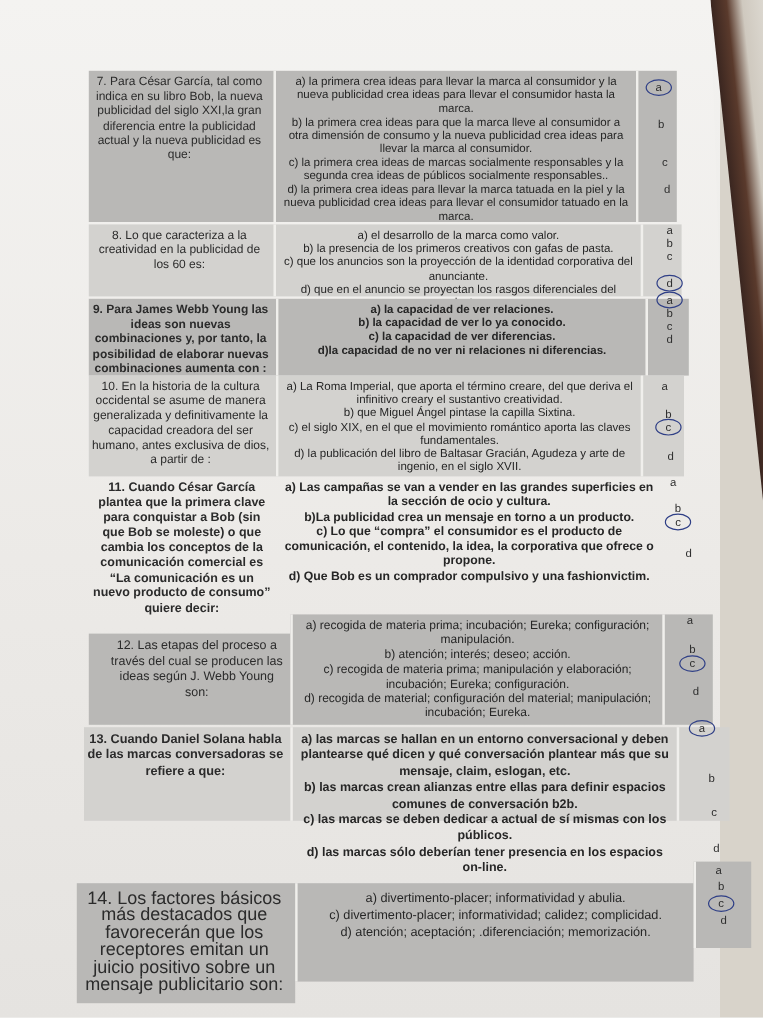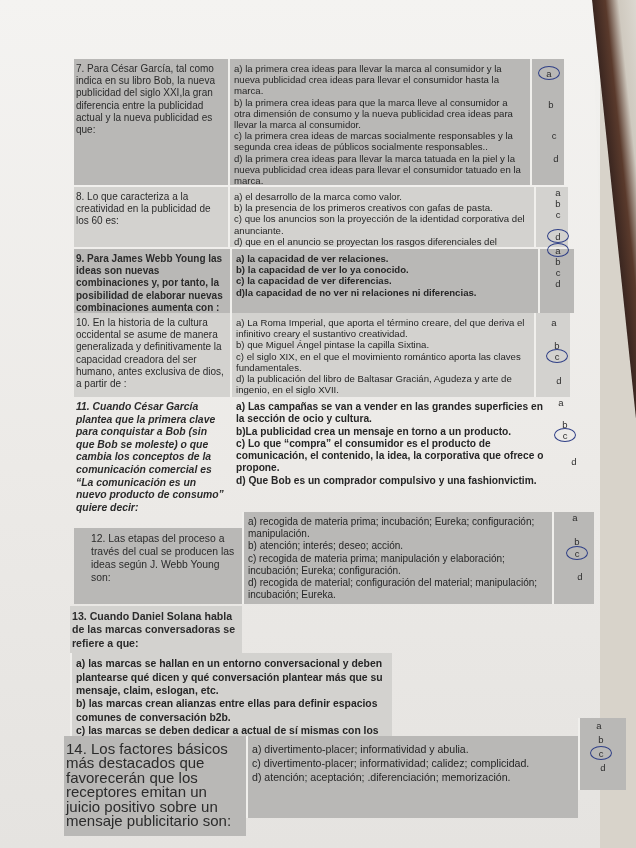--- a/index.html
+++ b/index.html
@@ -22,38 +22,38 @@
     background: #d8d3ca;
   }
   .sheet {
     position: absolute; left: 0; top: 0; width: 600px; height: 848px;
     background: linear-gradient(180deg, #f4f3f1 0%, #eceae7 55%, #e5e3e0 100%);
     clip-path: polygon(0 0, 592px 0, 620px 848px, 0 848px);
   }
   .tbl { position: absolute; left: 0; top: 0; width: 636px; }
   .row { position: absolute; display: flex; }
   .q {
-    box-sizing: border-box; text-align: left; font-size: 10px; line-height: 12.2px;
+    box-sizing: border-box; text-align: center; font-size: 10px; line-height: 12.2px;
     color: #2b2b2b; padding: 4px 5px 3px 2px;
   }
   .opts {
     box-sizing: border-box; font-size: 9.6px; line-height: 11.2px; color: #262626;
     padding: 4px 4px 3px 4px; border-left: 2px solid #f0efec;
   }
   .ans {
     box-sizing: border-box; font-size: 9.5px; color: #2e2e2e;
     border-left: 2px solid #f0efec; position: relative;
   }
   .ans span { position: absolute; display: block; width: 14px; text-align: center; }
   .ans span.circ::after {
     content: ""; position: absolute; left: -4px; top: -2px; width: 20px; height: 12px;
     border: 1.3px solid #2f3f86; border-radius: 50%;
   }
   .bold { font-weight: bold; }
-  .opt { display: block; }
+  .opt { display: block; text-align: center; }
   .dark { background: #b9b8b6; }
   .light { background: #d3d2cf; }
   .white { background: transparent; }
 </style>
 </head>
 <body>
 
 <div class="paper"></div>
 <div class="desk2"></div>
 <div class="desk"></div>
@@ -127,21 +127,21 @@
     </div>
     <div class="ans light" style="width:36px;">
       <span style="left:11px; top:4px;">a</span>
       <span style="left:14px; top:27px;">b</span>
       <span class="circ" style="left:14px; top:38px;">c</span>
       <span style="left:16px; top:62px;">d</span>
     </div>
   </div>
 
   <div class="row" style="left:74px; top:397px; height:112px;">
-    <div class="q white bold" style="width:158px; font-size:10.4px; line-height:12.6px;font-style:italic;">
+    <div class="q white bold" style="width:158px; font-size:10.4px; line-height:12.6px;">
       <span>11. Cuando César García plantea que la primera clave para conquistar a Bob (sin que Bob se moleste) o que cambia los conceptos de la comunicación comercial es “La comunicación es un nuevo producto de consumo” quiere decir:</span>
     </div>
     <div class="opts white bold" style="width:318px; border-left:none; font-size:10.2px; line-height:12.3px;">
       <span class="opt">a) Las campañas se van a vender en las grandes superficies en la sección de ocio y cultura.</span>
       <span class="opt">b)La publicidad crea un mensaje en torno a un producto.</span>
       <span class="opt">c) Lo que “compra” el consumidor es el producto de comunicación, el contenido, la idea, la corporativa que ofrece o propone.</span>
       <span class="opt">d) Que Bob es un comprador compulsivo y una fashionvictim.</span>
     </div>
     <div class="ans white" style="width:40px; border-left:none;">
       <span style="left:4px; top:0px;">a</span>
@@ -163,21 +163,21 @@
       <span class="opt">d) recogida de material; configuración del material; manipulación; incubación; Eureka.</span>
     </div>
     <div class="ans dark" style="width:42px;">
       <span style="left:14px; top:0px;">a</span>
       <span style="left:16px; top:24px;">b</span>
       <span class="circ" style="left:16px; top:36px;">c</span>
       <span style="left:19px; top:59px;">d</span>
     </div>
   </div>
 
-  <div class="row" style="left:70px; top:606px; height:78px;flex-direction:column;">
+  <div class="row" style="left:70px; top:606px; height:78px;">
     <div class="q light bold" style="width:172px; font-size:10.6px; line-height:13.4px;">
       <span>13. Cuando Daniel Solana habla de las marcas conversadoras se refiere a que:</span>
     </div>
     <div class="opts light bold" style="width:322px; font-size:10.4px; line-height:13.4px;">
       <span class="opt">a) las marcas se hallan en un entorno conversacional y deben plantearse qué dicen y qué conversación plantear más que su mensaje, claim, eslogan, etc.</span>
       <span class="opt">b) las marcas crean alianzas entre ellas para definir espacios comunes de conversación b2b.</span>
       <span class="opt">c) las marcas se deben dedicar a actual de sí mismas con los públicos.</span>
       <span class="opt">d) las marcas sólo deberían tener presencia en los espacios on-line.</span>
     </div>
     <div class="ans light" style="width:44px;">

